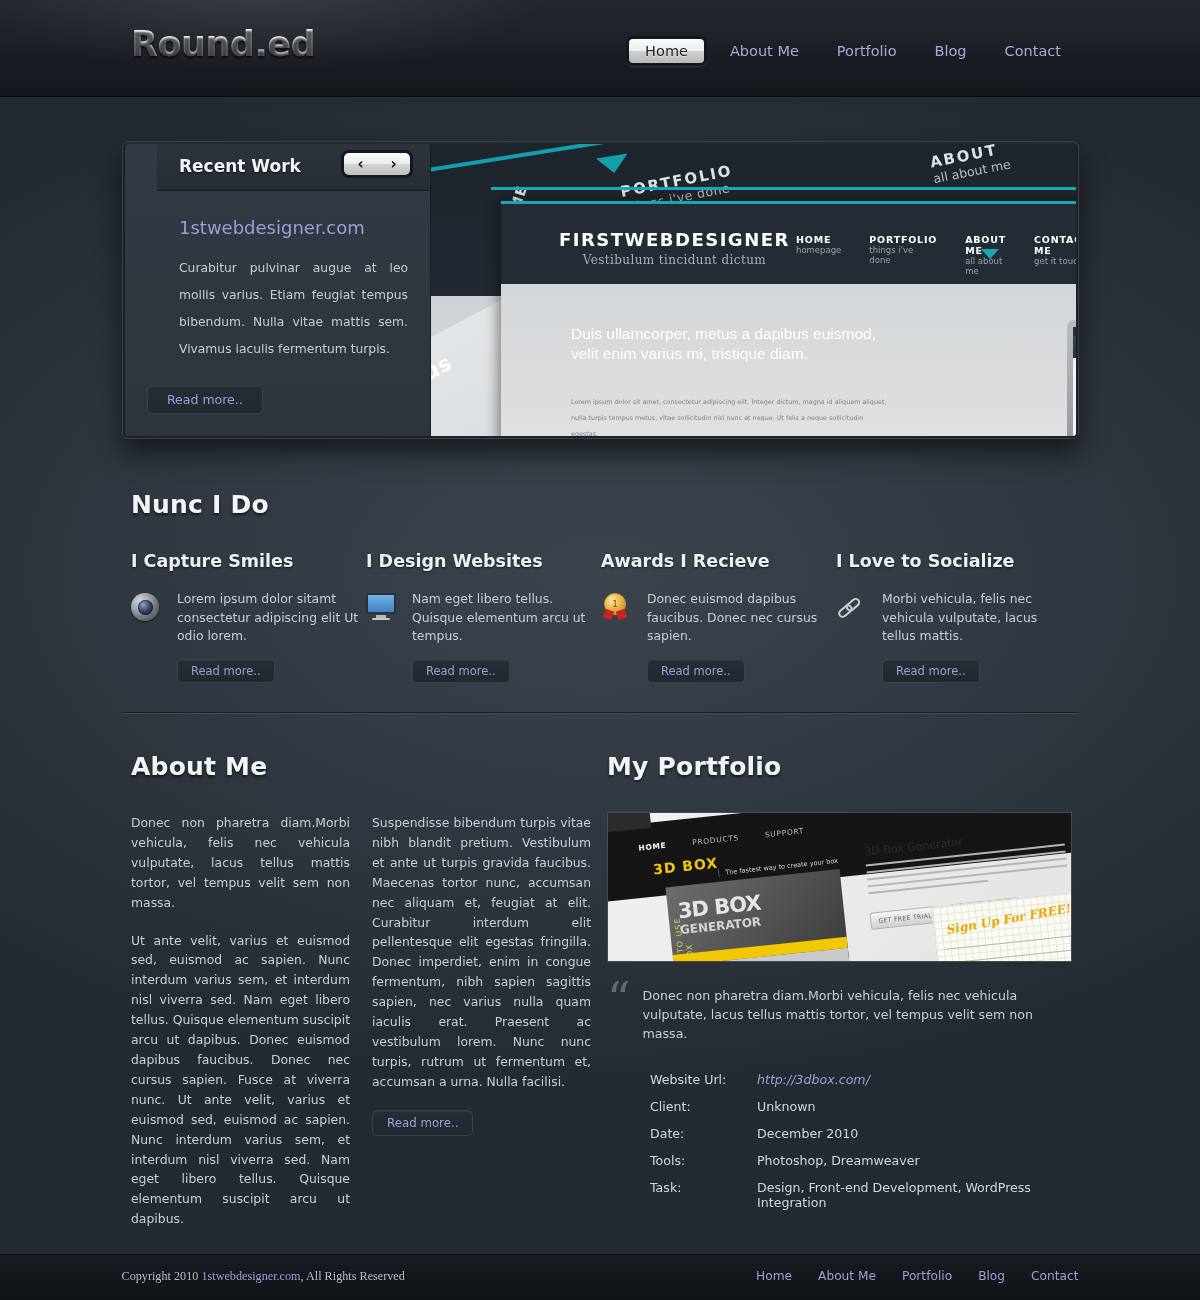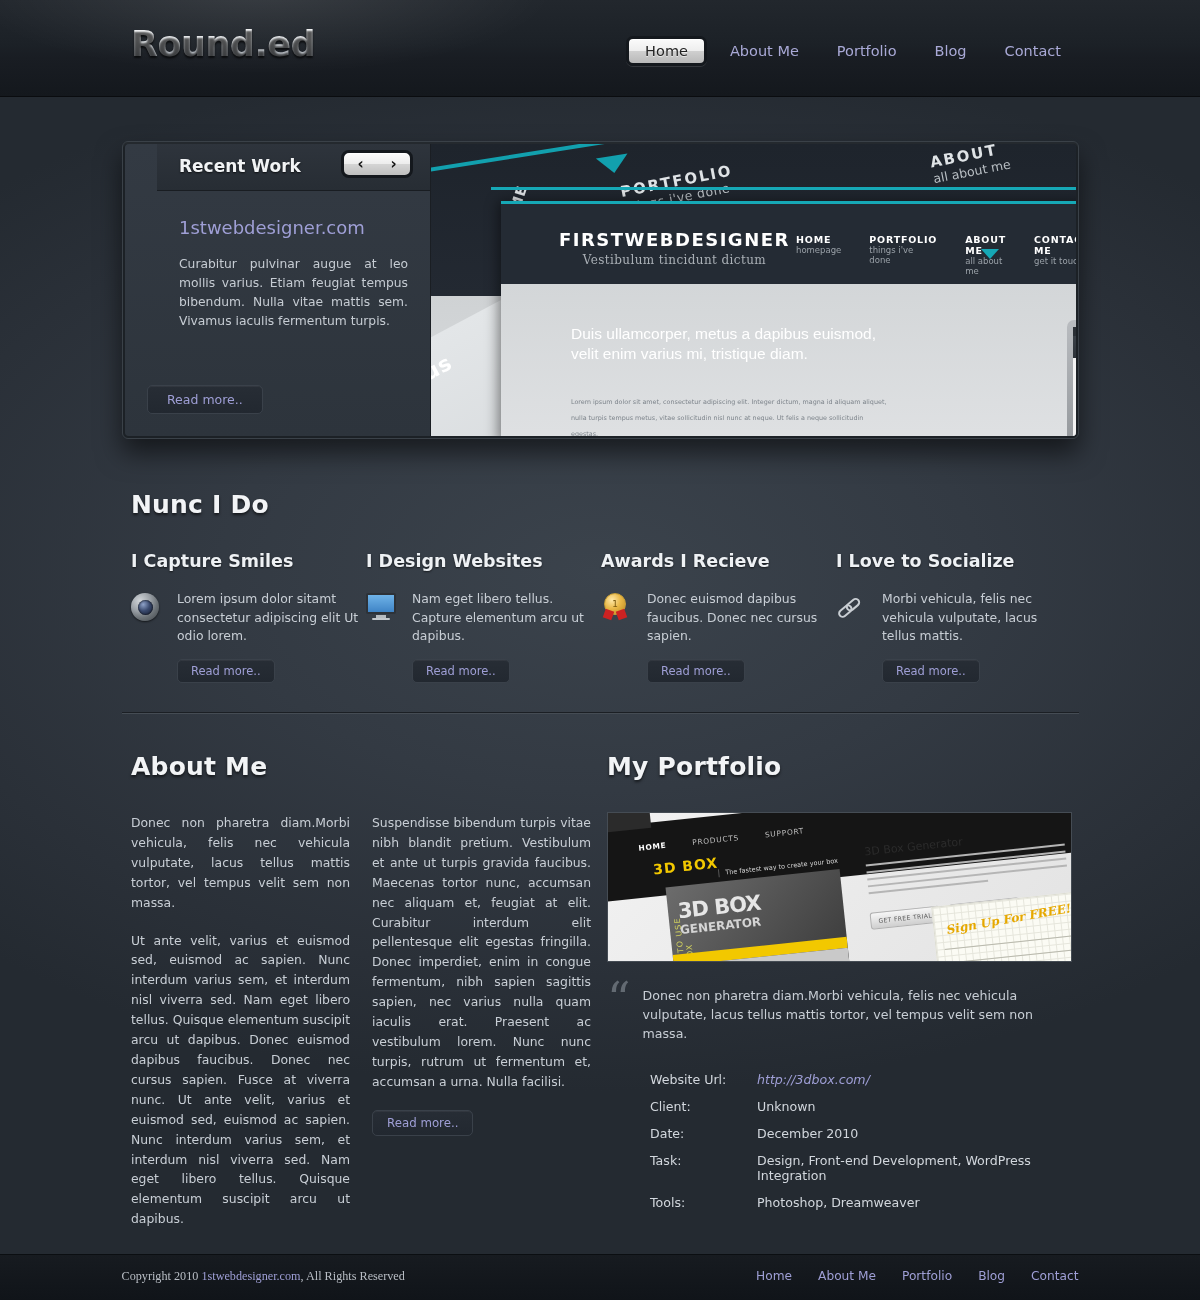--- a/index.html
+++ b/index.html
@@ -69,21 +69,21 @@
     font-weight:bold; text-shadow:0 1px 2px rgba(0,0,0,0.7); }
   .arrows { position:absolute; right:17px; top:6px; width:72px; height:28px;
     background:linear-gradient(to bottom,#fcfcfc 0%,#ededed 48%,#d4d4d4 52%,#bfbfbf 100%);
     border:3px solid #14181d; border-radius:8px; display:flex; align-items:center;
     justify-content:space-around; cursor:pointer;
     box-shadow:inset 0 1px 0 rgba(255,255,255,0.9);
   }
   .arrows span { color:#111; font-size:15px; font-weight:bold; line-height:1; }
   .recent-body { padding:26px 22px 0 22px; }
   .recent-body h4 { font-size:18px; color:#9f9fd6; font-weight:normal; margin-bottom:17px; }
-  .recent-body p { font-size:12.3px; line-height:19px; color:#c6ccd3; text-align:justify; }
+  .recent-body p { font-size:12.3px; line-height:27px; color:#c6ccd3; text-align:justify; }
   .btn-readmore {
     display:inline-block; background:linear-gradient(to bottom,#272d35 0%,#222830 100%);
     border:1px solid #3a414a; border-radius:5px; color:#9f9fd6;
     font-size:12.5px; padding:6px 19px; text-decoration:none;
     box-shadow:inset 0 1px 0 rgba(255,255,255,0.05);
   }
   .recent-more { position:absolute; left:22px; top:241px; }
 
   
   .feature { position:absolute; left:306px; top:0; right:0; bottom:0; overflow:hidden;
@@ -364,21 +364,21 @@
       <div class="col">
         <h3>I Design Websites</h3>
         <div class="colrow">
           <div class="icon-box">
             <div class="monitor-icon">
                 <div class="sc"></div>
                 <div class="st"></div>
                 <div class="bs"></div>
               </div>
           </div>
-          <p>Nam eget libero tellus. Capture elementum arcu ut dapibus.</p>
+          <p>Nam eget libero tellus. Quisque elementum arcu ut tempus.</p>
         </div>
         <a class="btn-readmore" href="#">Read more..</a>
       </div>
 
       <div class="col">
         <h3>Awards I Recieve</h3>
         <div class="colrow">
           <div class="icon-box">
             <div class="medal-icon">
                 <div class="cr">1</div>
@@ -480,26 +480,26 @@
       </tr>
       <tr>
         <td class="k">Client:</td>
         <td>Unknown</td>
       </tr>
       <tr>
         <td class="k">Date:</td>
         <td>December 2010</td>
       </tr>
       <tr>
+        <td class="k">Tools:</td>
+        <td>Photoshop, Dreamweaver</td>
+      </tr>
+      <tr>
         <td class="k">Task:</td>
         <td style="max-width:290px">Design, Front-end Development, WordPress Integration</td>
-      </tr>
-      <tr>
-        <td class="k">Tools:</td>
-        <td>Photoshop, Dreamweaver</td>
       </tr>
     </tbody>
       </table>
   </div>
 
   <div class="footer">
     <div class="inner">
       <div class="copy"><span>Copyright 2010 </span><a href="#">1stwebdesigner.com</a><span>, All Rights Reserved</span></div>
       <div class="fnav">
         <a href="#">Home</a>

